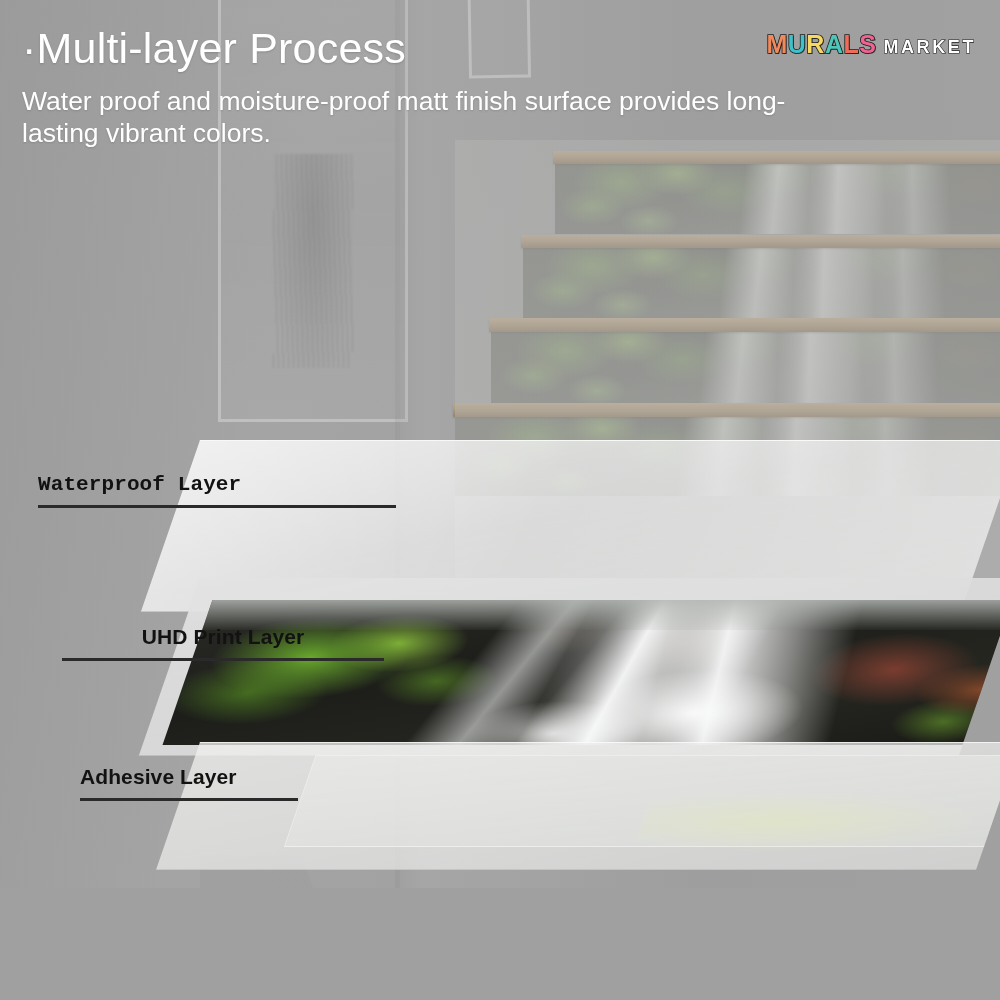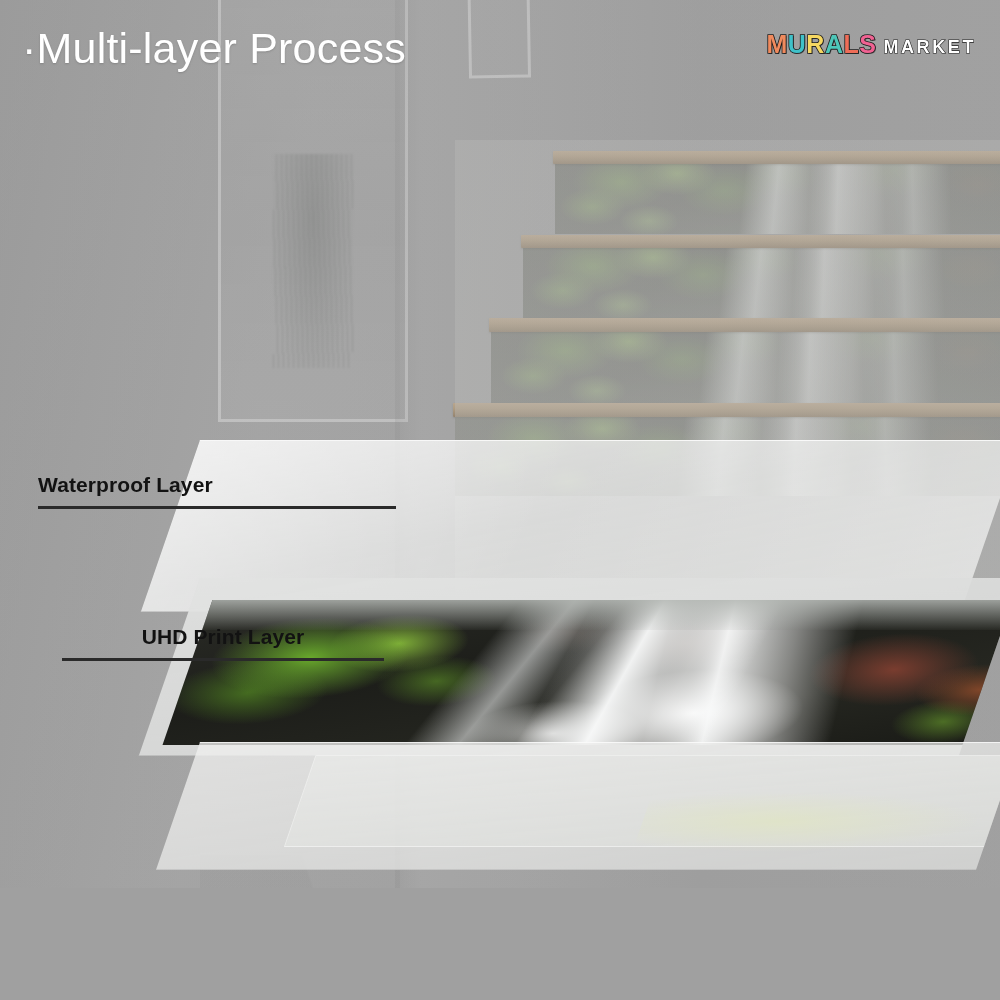--- a/index.html
+++ b/index.html
@@ -256,21 +256,21 @@
     font-size:21px;
     letter-spacing:.1px;
     white-space:nowrap;
     display:block;
   }
   .label-rule{
     margin-top:9px;
     height:2.5px;
     background:#2a2a2a;
   }
-  .label-wf{ left:38px; top:473px; }
+  .label-wf{ left:38px; top:473px;font-family:Liberation Mono, monospace; }
   .label-wf .label-rule{ width:358px; }
   .label-uhd{ left:62px; top:625px;text-align:center; }
   .label-uhd .label-rule{ width:322px; }
   .label-adh{ left:80px; top:765px; }
   .label-adh .label-rule{ width:218px; }
 </style>
 </head>
 <body>
 
 <div id="stage">
@@ -331,20 +331,21 @@
 
     <div class="plane plane-adh">
       <div class="adh-panel">
         <div class="adh-glow"></div>
       </div>
     </div>
   </div>
 
   <div class="headline-block">
     <div class="headline">·Multi-layer Process</div>
+    <div class="subhead">Water proof and moisture-proof matt finish surface provides long-lasting vibrant colors.</div>
   </div>
 
   <div class="logo">
     <div class="logo-murals">
       <span style="color:#f08a5d">M</span>
       <span style="color:#3fc1c9">U</span>
       <span style="color:#f7d861">R</span>
       <span style="color:#4dc6b8">A</span>
       <span style="color:#ef6d58">L</span>
       <span style="color:#f06292">S</span>
@@ -355,14 +356,18 @@
   <div class="label label-wf">
     <span class="label-text">Waterproof Layer</span>
     <div class="label-rule"></div>
   </div>
 
   <div class="label label-uhd">
     <span class="label-text">UHD Print Layer</span>
     <div class="label-rule"></div>
   </div>
 
+  <div class="label label-adh">
+    <span class="label-text">Adhesive Layer</span>
+    <div class="label-rule"></div>
+  </div>
 
 </div>
 
 </body></html>

